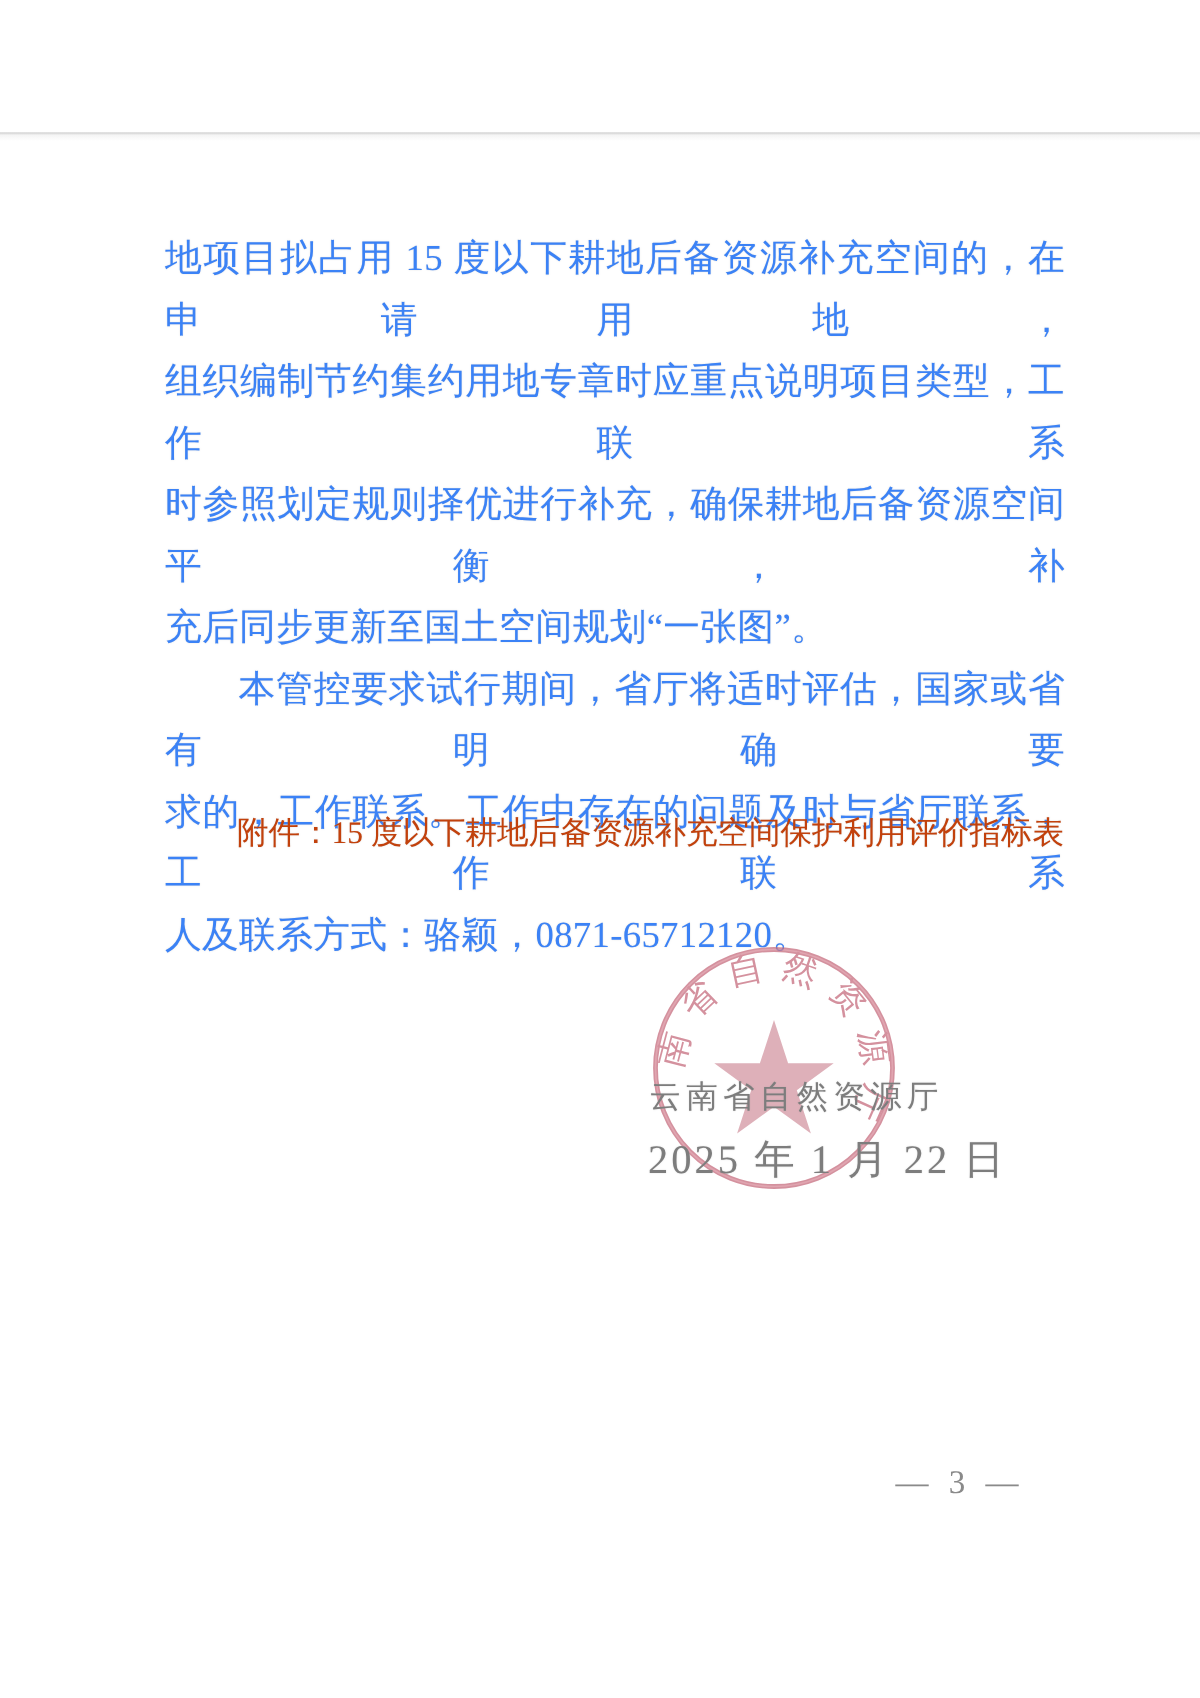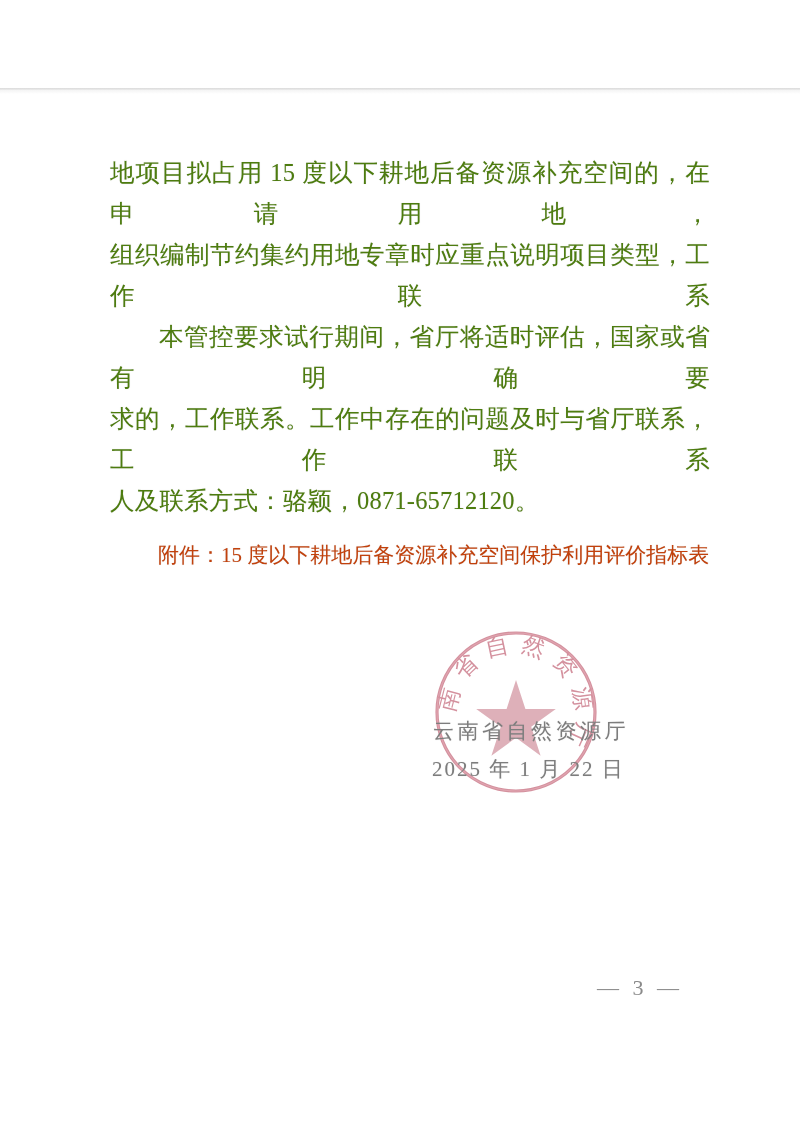--- a/index.html
+++ b/index.html
@@ -39,21 +39,21 @@
   .body-text {
     position: absolute;
     left: 110px;
     top: 152px;
     width: 600px;
   }
   .line {
     font-size: 24.5px;
     line-height: 41px;
     letter-spacing: 0.2px;
-    color: #4d7c0f;
+    color: #3b82f6;
     white-space: pre;
     font-family: "Liberation Serif", "DejaVu Serif", serif;
     text-shadow: 0 0 1px rgba(140,140,140,.35);
   }
   .line.justify {
     white-space: normal;
     text-align: justify;
     text-align-last: justify;
   }
   .line.indent { text-indent: 49px; }
@@ -94,21 +94,21 @@
     font-size: 21px;
     letter-spacing: 3.5px;
     color: #7d7d7d;
     white-space: pre;
     text-shadow: 0 0 1px rgba(150,150,150,.4);
   }
   .sign-date {
     position: absolute;
     left: 12px;
     top: 135px;
-    font-size: 21px;
+    font-size: 27px;
     letter-spacing: 2px;
     color: #7d7d7d;
     white-space: pre;
     text-shadow: 0 0 1px rgba(150,150,150,.4);
   }
 
   .page-number {
     position: absolute;
     left: 0;
     top: 975px;
@@ -126,20 +126,22 @@
 <body>
 
 <div class="page">
 
   <div class="scan-line"></div>
   <div class="scan-line-2"></div>
 
   <div class="body-text">
     <div class="line justify">地项目拟占用 15 度以下耕地后备资源补充空间的，在申请用地，</div>
     <div class="line justify">组织编制节约集约用地专章时应重点说明项目类型，工作联系</div>
+    <div class="line justify">时参照划定规则择优进行补充，确保耕地后备资源空间平衡，补</div>
+    <div class="line">充后同步更新至国土空间规划“一张图”。</div>
     <div class="line justify indent">本管控要求试行期间，省厅将适时评估，国家或省有明确要</div>
     <div class="line justify">求的，工作联系。工作中存在的问题及时与省厅联系，工作联系</div>
     <div class="line">人及联系方式：骆颖，0871-65712120。</div>
   </div>
 
   <div class="attachment">附件：15 度以下耕地后备资源补充空间保护利用评价指标表</div>
 
   <div class="sign-block">
 
     <div class="seal">

